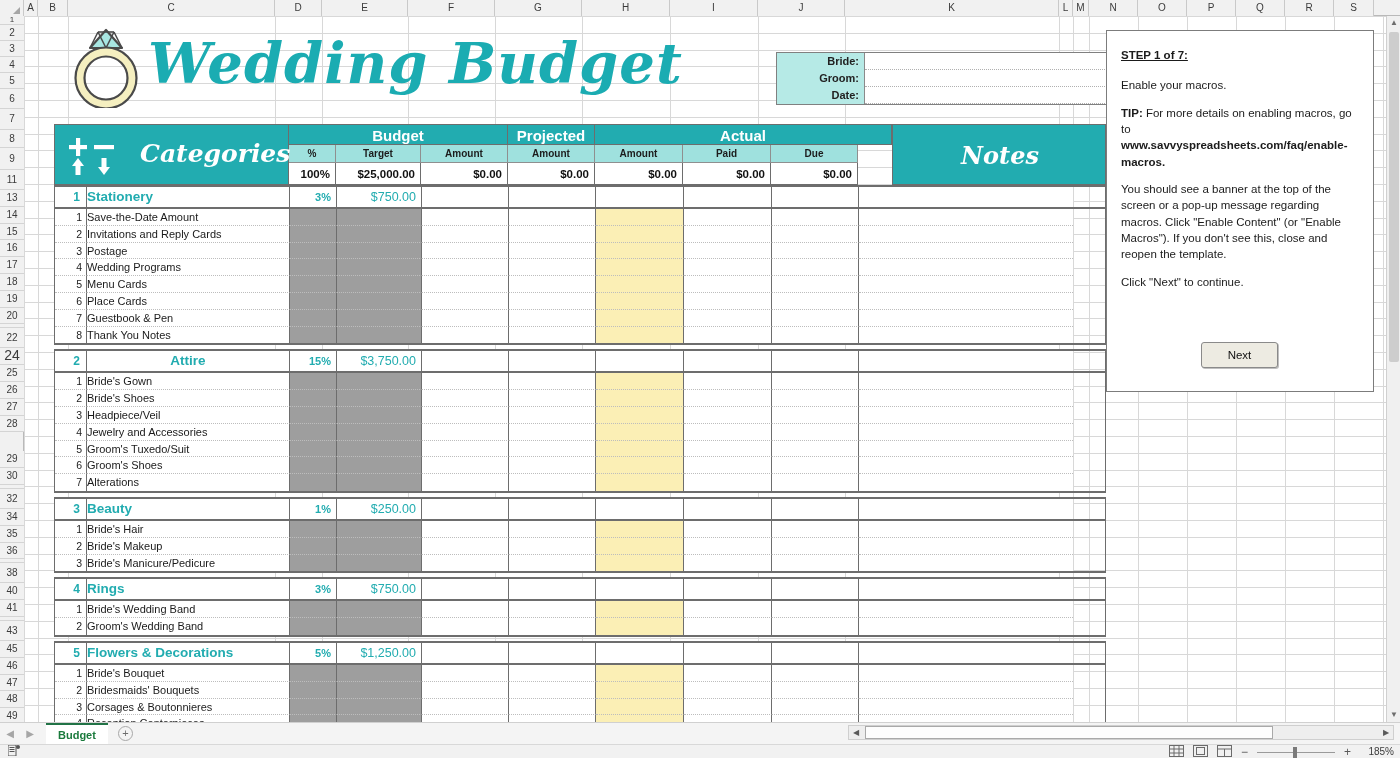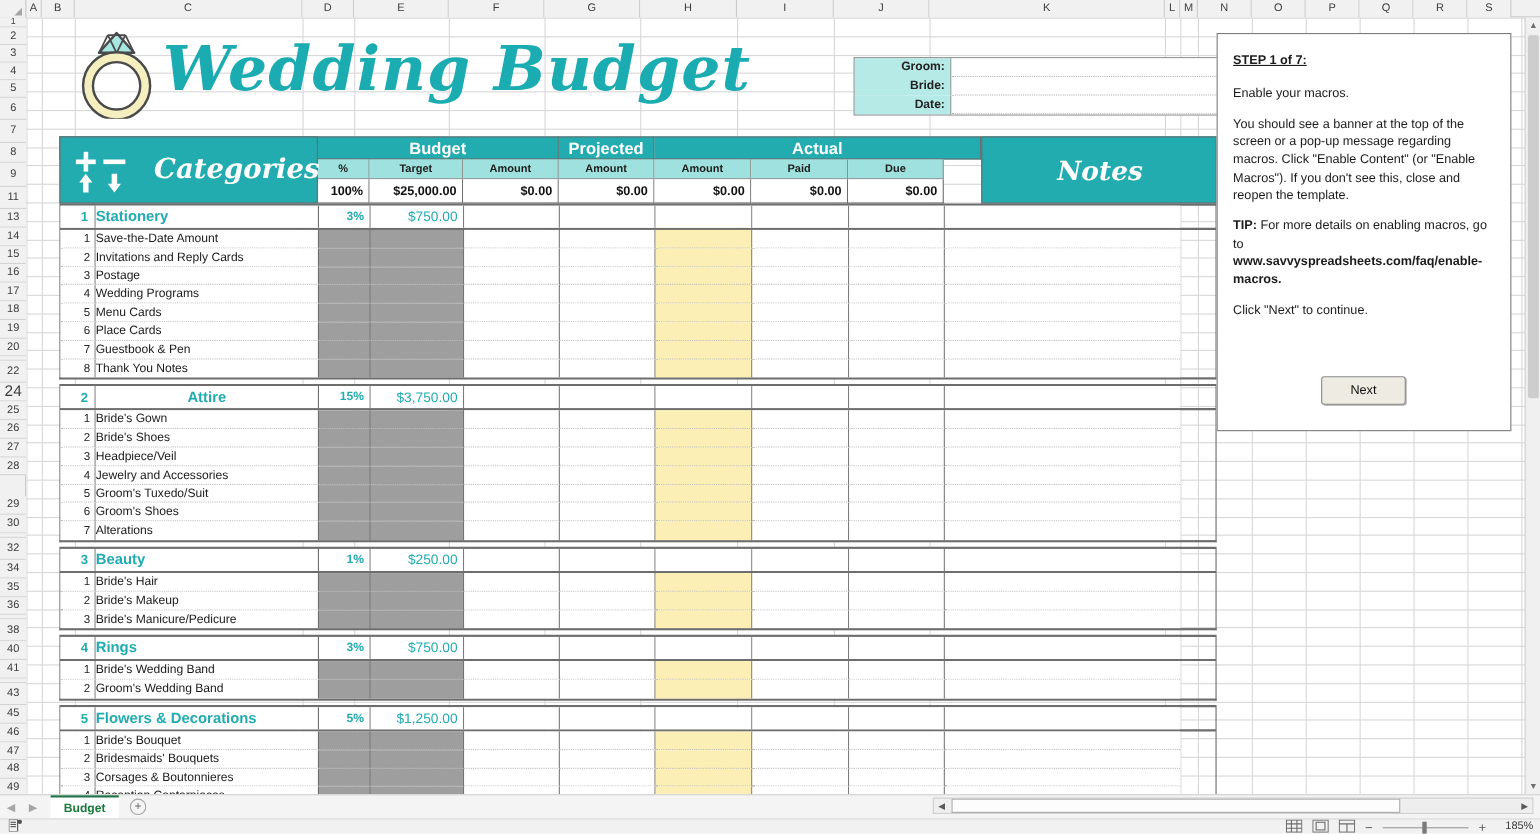--- a/index.html
+++ b/index.html
@@ -369,25 +369,25 @@
         <line x1="46" y1="6" x2="38" y2="22" stroke="#4a4a4a" stroke-width="1.6"></line>
         <circle cx="38" cy="52" r="26" fill="none" stroke="#F5EFC0" stroke-width="9"></circle>
         <circle cx="38" cy="52" r="30.5" fill="none" stroke="#4a4a4a" stroke-width="2.2"></circle>
         <circle cx="38" cy="52" r="21.5" fill="none" stroke="#4a4a4a" stroke-width="2.2"></circle>
       </svg>
       <div class="wb-title">Wedding Budget</div>
     </div>
 
     <div class="bgd">
       <div class="bgd-row">
+        <div class="bgd-label">Bride:</div>
+        <div class="bgd-val"></div>
+      </div>
+      <div class="bgd-row">
         <div class="bgd-label">Groom:</div>
-        <div class="bgd-val"></div>
-      </div>
-      <div class="bgd-row">
-        <div class="bgd-label">Bride:</div>
         <div class="bgd-val"></div>
       </div>
       <div class="bgd-row">
         <div class="bgd-label">Date:</div>
         <div class="bgd-val"></div>
       </div>
     </div>
 
     <div class="tbl">
       <div class="th-band">
@@ -796,24 +796,24 @@
             <div class="cell white" style="width: 87px; border-bottom: 1px dotted rgb(189, 189, 189);"></div>
             <div class="cell white" style="width: 214px; border-bottom: 1px dotted rgb(189, 189, 189); border-right: 0px;"></div>
           </div>
         </div>
       </div>
   </div>
 
   <div class="panel">
     <p class="step">STEP 1 of 7:</p>
     <p>Enable your macros.</p>
-    <p>You should see a banner at the top of the screen or a pop-up message regarding macros.  Click "Enable Content" (or "Enable Macros").  If you don't see this, close and reopen the template.</p>
     <p>
       <b>TIP:</b><span>  For more details on enabling macros, go to </span><b>www.savvyspreadsheets.com/faq/enable-macros.</b>
     </p>
+    <p>You should see a banner at the top of the screen or a pop-up message regarding macros.  Click "Enable Content" (or "Enable Macros").  If you don't see this, close and reopen the template.</p>
     <p>Click "Next" to continue.</p>
   </div>
   <div class="next-btn">Next</div>
 
   <div class="vscroll">
     <div class="arr" style="top:0">▲</div>
     <div class="thumb" style="top:16px"></div>
     <div class="arr" style="bottom:0">▼</div>
   </div>
 

